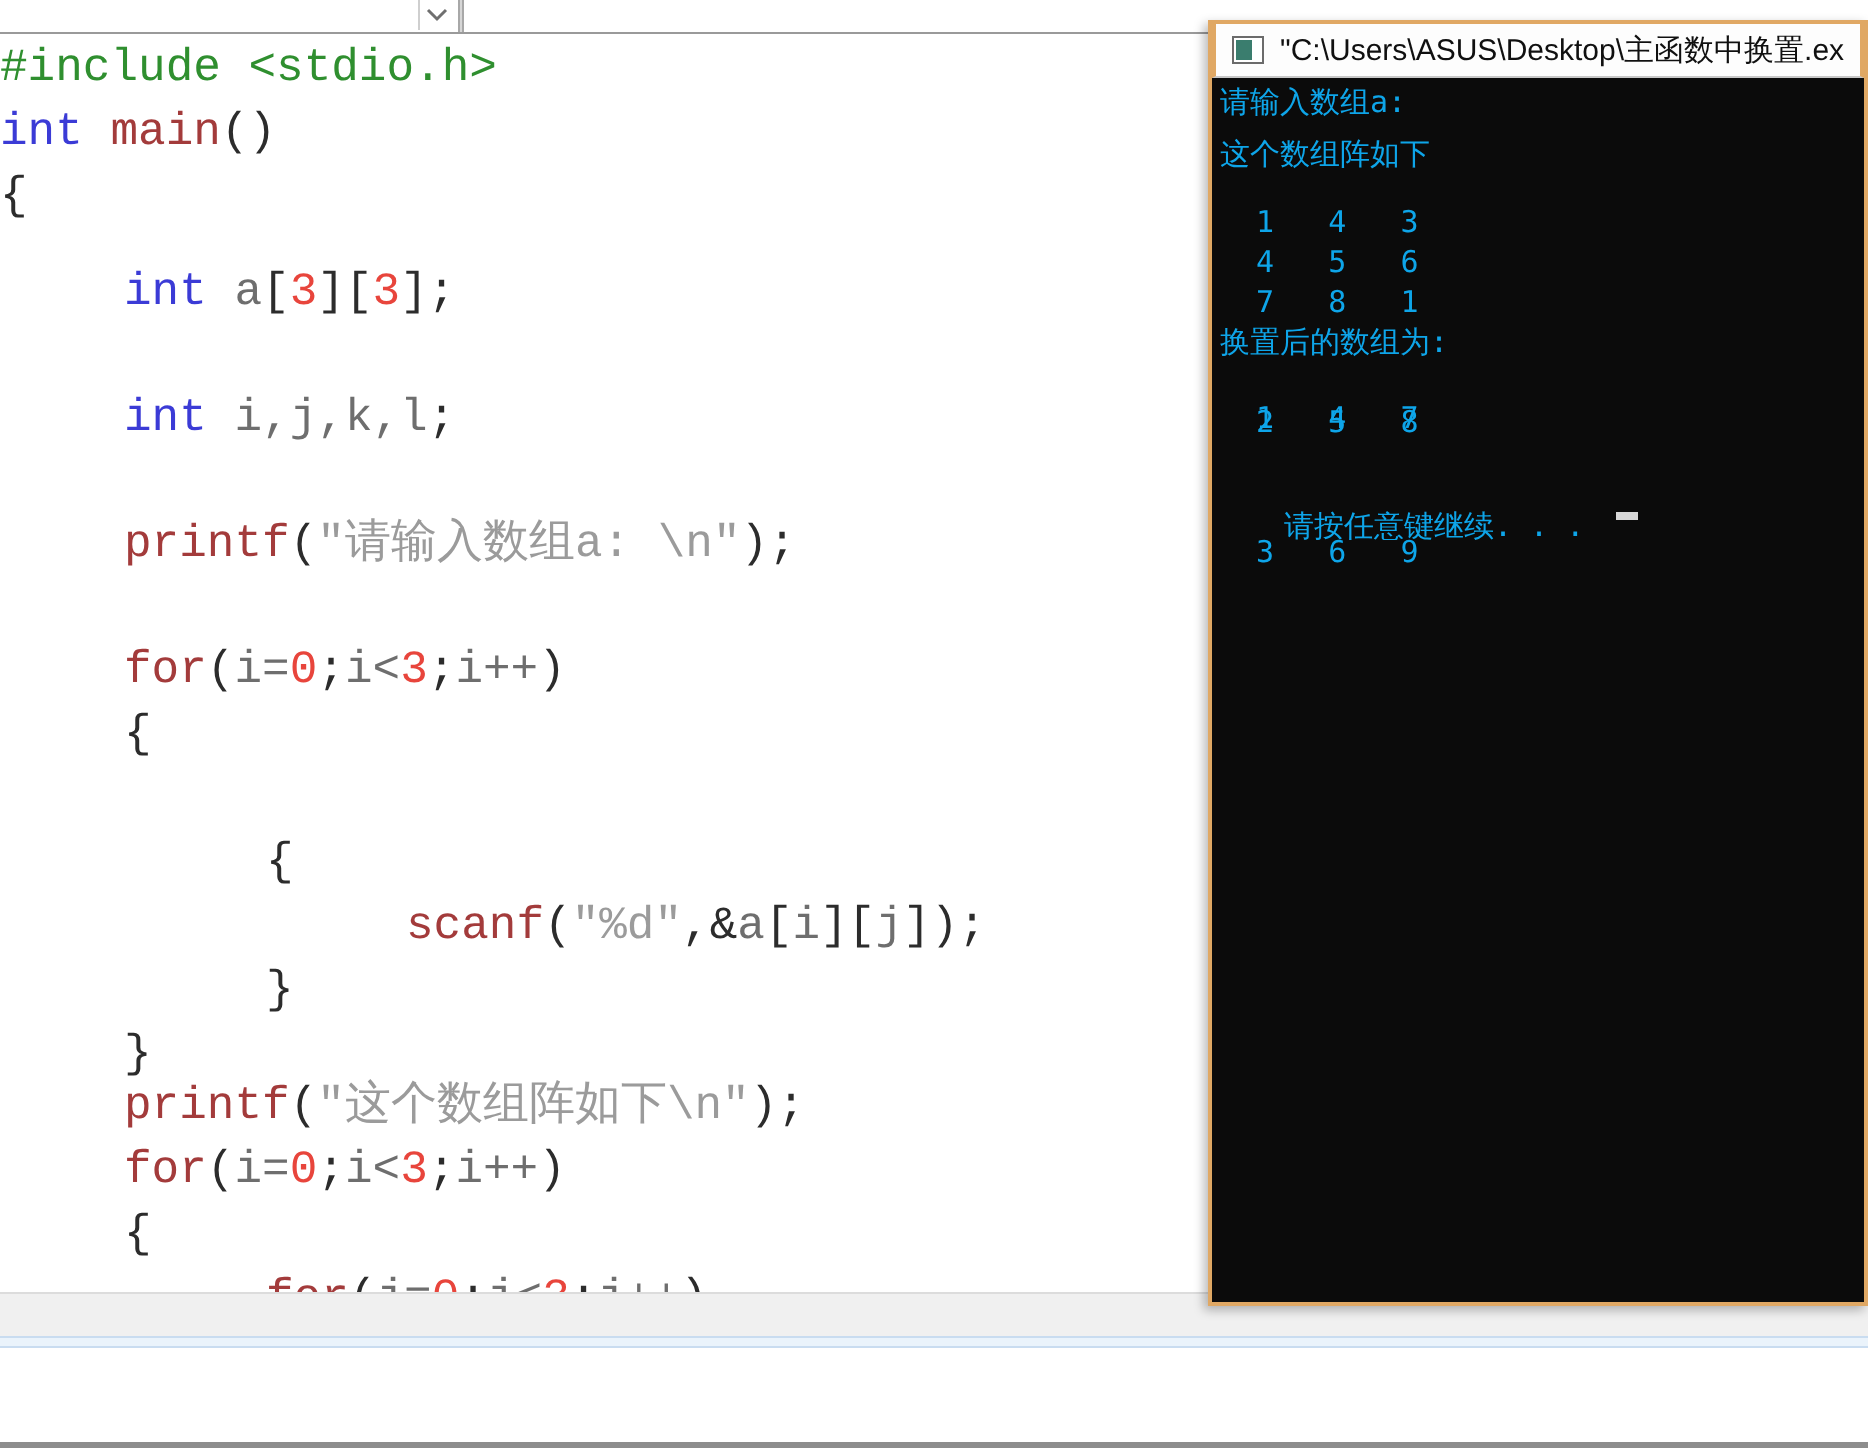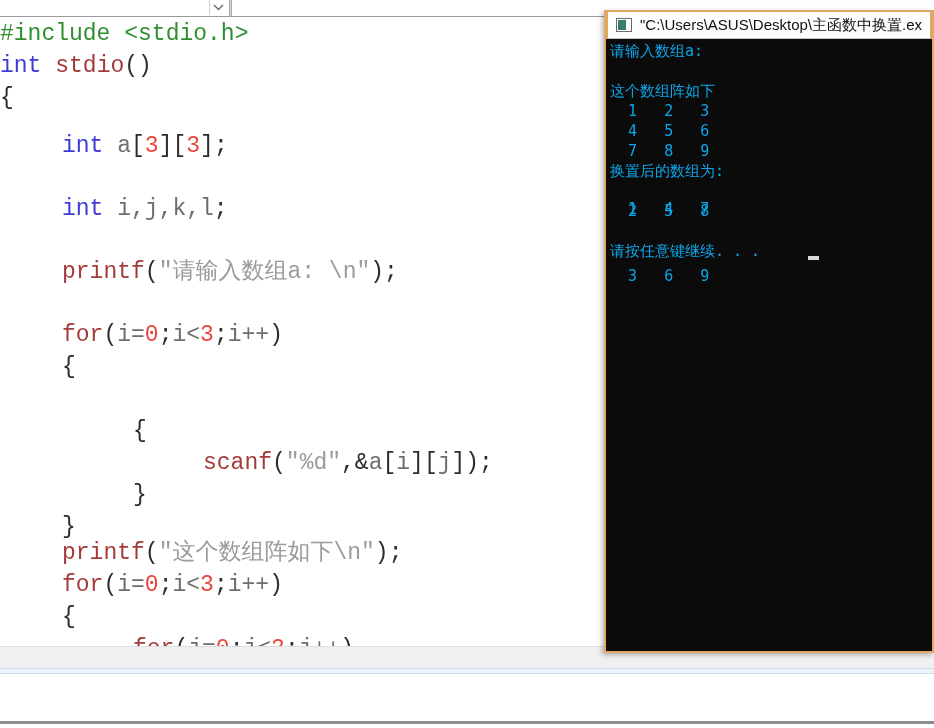--- a/index.html
+++ b/index.html
@@ -214,21 +214,21 @@
         <svg width="11" height="7" viewBox="0 0 11 7" aria-hidden="true">
           <path d="M1 1 L5.5 5.5 L10 1" fill="none" stroke="#6f6f6f" stroke-width="1.5"></path>
         </svg>
       </div>
     </div>
     <div id="combo-divider"></div>
   </div>
 
   <div id="code-editor">
       <div class="code-line" style="top: 0px; left: 0px;"><span class="tk-pre">#include &lt;stdio.h&gt;</span></div>
-      <div class="code-line" style="top: 32px; left: 0px;"><span class="tk-kw">int</span><span class="tk-pl"> </span><span class="tk-fn">stdio</span><span class="tk-punc">()</span></div>
+      <div class="code-line" style="top: 32px; left: 0px;"><span class="tk-kw">int</span><span class="tk-pl"> </span><span class="tk-fn">main</span><span class="tk-punc">()</span></div>
       <div class="code-line" style="top: 64px; left: 0px;"><span class="tk-punc">{</span></div>
       <div class="code-line" style="top: 96px; left: 0px;"></div>
       <div class="code-line" style="top: 112px; left: 62px;"><span class="tk-kw">int</span><span class="tk-pl"> </span><span class="tk-pl">a</span><span class="tk-punc">[</span><span class="tk-num">3</span><span class="tk-punc">][</span><span class="tk-num">3</span><span class="tk-punc">];</span></div>
       <div class="code-line" style="top: 175px; left: 62px;"><span class="tk-kw">int</span><span class="tk-pl"> </span><span class="tk-pl">i,j,k,l</span><span class="tk-punc">;</span></div>
       <div class="code-line" style="top: 238px; left: 62px;"><span class="tk-fn">printf</span><span class="tk-punc">(</span><span class="tk-str">"请输入数组a: \n"</span><span class="tk-punc">);</span></div>
       <div class="code-line" style="top: 301px; left: 62px;"><span class="tk-fn">for</span><span class="tk-punc">(</span><span class="tk-pl">i=</span><span class="tk-num">0</span><span class="tk-punc">;</span><span class="tk-pl">i&lt;</span><span class="tk-num">3</span><span class="tk-punc">;</span><span class="tk-pl">i++</span><span class="tk-punc">)</span></div>
       <div class="code-line" style="top: 333px; left: 62px;"><span class="tk-punc">{</span></div>
       <div class="code-line" style="top: 397px; left: 133px;"><span class="tk-punc">{</span></div>
       <div class="code-line" style="top: 429px; left: 203px;"><span class="tk-fn">scanf</span><span class="tk-punc">(</span><span class="tk-str">"%d"</span><span class="tk-punc">,&amp;</span><span class="tk-pl">a</span><span class="tk-punc">[</span><span class="tk-pl">i</span><span class="tk-punc">][</span><span class="tk-pl">j</span><span class="tk-punc">]);</span></div>
       <div class="code-line" style="top: 461px; left: 133px;"><span class="tk-punc">}</span></div>
@@ -244,26 +244,26 @@
   <div id="editor-status-bar"></div>
 
 
   <div id="console-window">
     <div id="console-titlebar">
       <div id="console-icon"></div>
       <div id="console-title-text">"C:\Users\ASUS\Desktop\主函数中换置.ex</div>
     </div>
     <div id="console-body">
       <div class="console-line" style="top: 2px;">请输入数组a:</div>
-        <div class="console-line" style="top: 42px;">这个数组阵如下</div>
-        <div class="console-line" style="top: 62px;">  1   2   3</div>
+        <div class="console-line" style="top: 28px;">这个数组阵如下</div>
+        <div class="console-line" style="top: 62px;">  1   4   3</div>
         <div class="console-line" style="top: 82px;">  4   5   6</div>
-        <div class="console-line" style="top: 102px;">  7   8   9</div>
+        <div class="console-line" style="top: 102px;">  7   8   1</div>
         <div class="console-line" style="top: 122px;">换置后的数组为:</div>
         <div class="console-line" style="top: 160px;">  1   4   7</div>
         <div class="console-line" style="top: 162px;">  2   5   8</div>
         <div class="console-line" style="top: 182px; margin-top: 45px;">  3   6   9</div>
-        <div class="console-line" style="top: 202px;">请按任意键继续. . . </div>
+        <div class="console-line" style="top: 214px; margin-left: 32px;">请按任意键继续. . . </div>
         <div id="console-caret" style="left: 200px; top: 217px;"></div>
     </div>
   </div>
 
 </div>
 
 </body></html>

